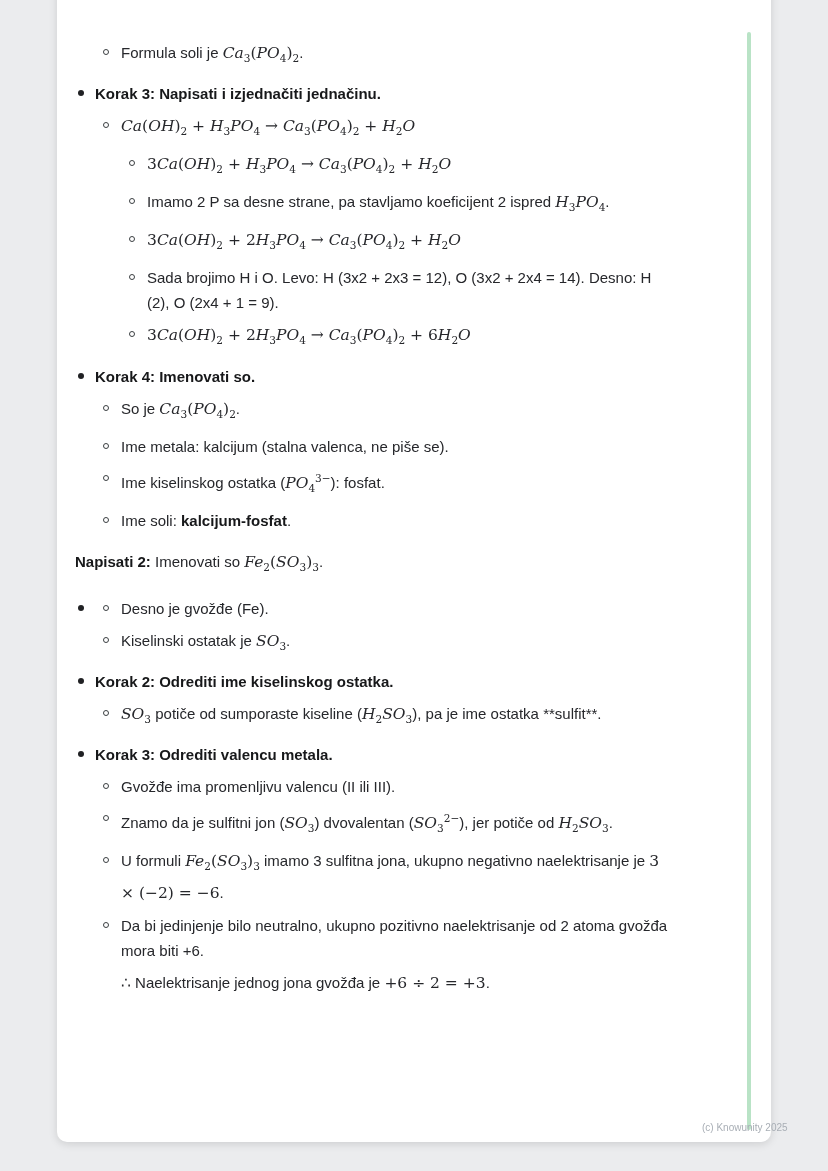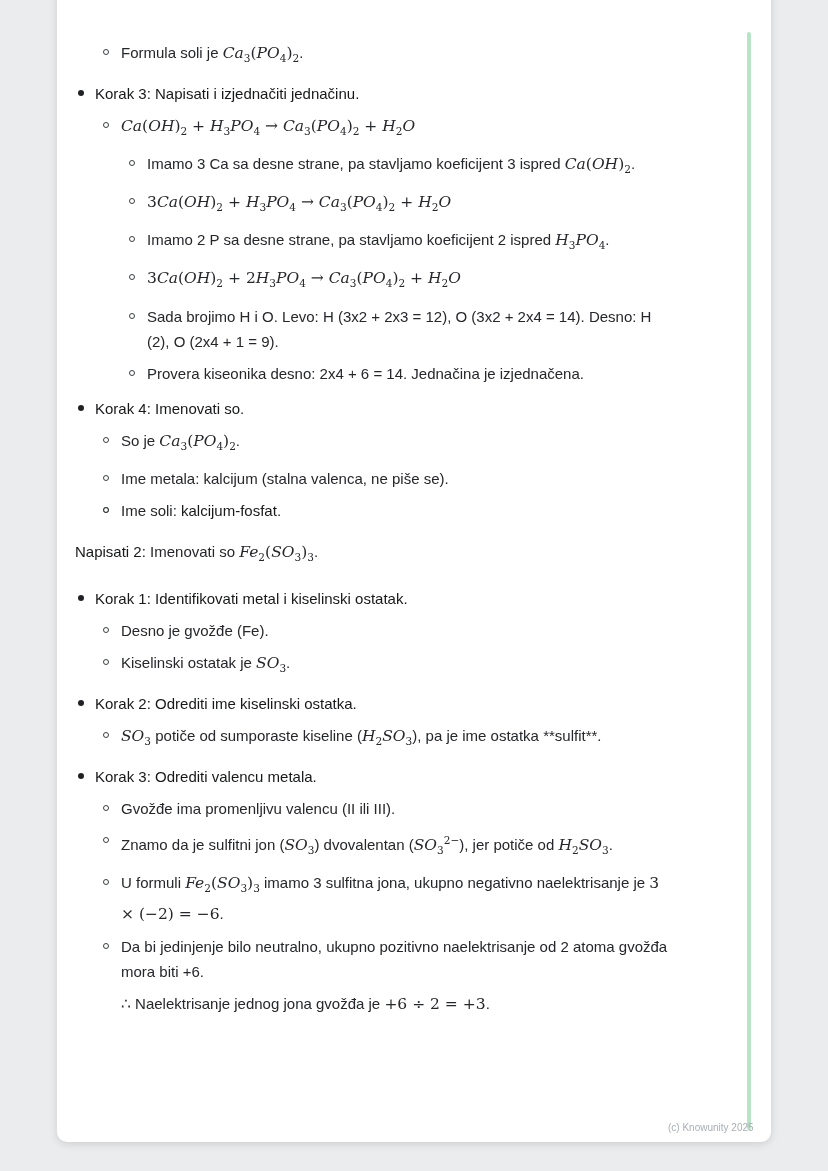--- a/index.html
+++ b/index.html
@@ -29,54 +29,53 @@
   }
   .li { position:relative; margin-bottom:7px; }
   .lv1 { padding-left:20px; margin-top:10px; }
   .lv2 { padding-left:46px; }
   .lv3 { padding-left:72px; }
   .bullet { position:absolute; top:9px; border-radius:50%; }
   .lv1 > .bullet { left:3px;  width:6px; height:6px; background:#202124; }
   .lv2 > .bullet { left:28px; width:6px; height:6px; border:1.4px solid #3c4043; }
   .lv3 > .bullet { left:54px; width:6px; height:6px; border:1.4px solid #3c4043; }
   .para { margin:16px 0; }
-  strong { font-weight:400; color:#17181a; }
+  strong { font-weight:700; color:#17181a; }
   .math { font-family:"DejaVu Serif", serif; font-size:15.5px; }
   .math i { font-style:italic; }
   .math sub, .math sup { font-size:68%; }
   .watermark {
-    position:absolute; left:668px; top:1122px;
+    position:absolute; left:702px; top:1122px;
     font-size:10px; color:#a8aeb5;
   }
 </style>
 </head>
 <body>
 
 <div class="page">
   <div class="accent" style="background: rgb(185, 227, 198);"></div>
   <div class="content">
       <div class="li lv2"><span class="bullet"></span><span>Formula soli je <span class="math"><i>Ca</i><sub>3</sub>(<i>PO</i><sub>4</sub>)<sub>2</sub></span>.</span></div>
       <div class="li lv1"><span class="bullet"></span><span><strong>Korak 3: Napisati i izjednačiti jednačinu.</strong></span></div>
       <div class="li lv2"><span class="bullet"></span><span><span class="math"><i>Ca</i>(<i>OH</i>)<sub>2</sub> + <i>H</i><sub>3</sub><i>PO</i><sub>4</sub> → <i>Ca</i><sub>3</sub>(<i>PO</i><sub>4</sub>)<sub>2</sub> + <i>H</i><sub>2</sub><i>O</i></span></span></div>
-      <div class="li lv3"><span class="bullet"></span><span>Imamo 3 Ca sa desne strane, pa stavljamo koeficijent 3 ispred <span class="math"><i>Ca</i>(<i>OH</i>)<sub>2</sub></span>.</span></div>
       <div class="li lv3"><span class="bullet"></span><span><span class="math">3<i>Ca</i>(<i>OH</i>)<sub>2</sub> + <i>H</i><sub>3</sub><i>PO</i><sub>4</sub> → <i>Ca</i><sub>3</sub>(<i>PO</i><sub>4</sub>)<sub>2</sub> + <i>H</i><sub>2</sub><i>O</i></span></span></div>
       <div class="li lv3"><span class="bullet"></span><span>Imamo 2 P sa desne strane, pa stavljamo koeficijent 2 ispred <span class="math"><i>H</i><sub>3</sub><i>PO</i><sub>4</sub></span>.</span></div>
       <div class="li lv3"><span class="bullet"></span><span><span class="math">3<i>Ca</i>(<i>OH</i>)<sub>2</sub> + 2<i>H</i><sub>3</sub><i>PO</i><sub>4</sub> → <i>Ca</i><sub>3</sub>(<i>PO</i><sub>4</sub>)<sub>2</sub> + <i>H</i><sub>2</sub><i>O</i></span></span></div>
       <div class="li lv3"><span class="bullet"></span><span>Sada brojimo H i O. Levo: H (3x2 + 2x3 = 12), O (3x2 + 2x4 = 14). Desno: H (2), O (2x4 + 1 = 9).</span></div>
-      <div class="li lv3"><span class="bullet"></span><span>Provera kiseonika desno: 2x4 + 6 = 14. Jednačina je izjednačena.</span></div>
+      <div class="li lv3"><span class="bullet"></span><span><span class="math">3<i>Ca</i>(<i>OH</i>)<sub>2</sub> + 2<i>H</i><sub>3</sub><i>PO</i><sub>4</sub> → <i>Ca</i><sub>3</sub>(<i>PO</i><sub>4</sub>)<sub>2</sub> + 6<i>H</i><sub>2</sub><i>O</i></span></span></div>
       <div class="li lv1"><span class="bullet"></span><span><strong>Korak 4: Imenovati so.</strong></span></div>
       <div class="li lv2"><span class="bullet"></span><span>So je <span class="math"><i>Ca</i><sub>3</sub>(<i>PO</i><sub>4</sub>)<sub>2</sub></span>.</span></div>
       <div class="li lv2"><span class="bullet"></span><span>Ime metala: kalcijum (stalna valenca, ne piše se).</span></div>
-      <div class="li lv2"><span class="bullet"></span></div>
+      <div class="li lv2"><span class="bullet"></span><span>Ime kiselinskog ostatka (<span class="math"><i>PO</i><sub>4</sub><sup>3−</sup></span>): fosfat.</span></div>
       <div class="li lv2"><span class="bullet"></span><span>Ime soli: <strong>kalcijum-fosfat</strong>.</span></div>
       <div class="para"><span><strong>Napisati 2:</strong> Imenovati so <span class="math"><i>Fe</i><sub>2</sub>(<i>SO</i><sub>3</sub>)<sub>3</sub></span>.</span></div>
-      <div class="li lv1"><span class="bullet"></span><span><strong>Korak 1: Identifikovati metal i kiselinski ostatak.</strong></span></div>
+      <div class="li lv1"><span class="bullet"></span></div>
       <div class="li lv2"><span class="bullet"></span><span>Desno je gvožđe (Fe).</span></div>
       <div class="li lv2"><span class="bullet"></span><span>Kiselinski ostatak je <span class="math"><i>SO</i><sub>3</sub></span>.</span></div>
-      <div class="li lv1"><span class="bullet"></span><span><strong>Korak 2: Odrediti ime kiselinski ostatka.</strong></span></div>
+      <div class="li lv1"><span class="bullet"></span><span><strong>Korak 2: Odrediti ime kiselinskog ostatka.</strong></span></div>
       <div class="li lv2"><span class="bullet"></span><span><span class="math"><i>SO</i><sub>3</sub></span> potiče od sumporaste kiseline (<span class="math"><i>H</i><sub>2</sub><i>SO</i><sub>3</sub></span>), pa je ime ostatka **sulfit**.</span></div>
       <div class="li lv1"><span class="bullet"></span><span><strong>Korak 3: Odrediti valencu metala.</strong></span></div>
       <div class="li lv2"><span class="bullet"></span><span>Gvožđe ima promenljivu valencu (II ili III).</span></div>
       <div class="li lv2"><span class="bullet"></span><span>Znamo da je sulfitni jon (<span class="math"><i>SO</i><sub>3</sub></span>) dvovalentan (<span class="math"><i>SO</i><sub>3</sub><sup>2−</sup></span>), jer potiče od <span class="math"><i>H</i><sub>2</sub><i>SO</i><sub>3</sub></span>.</span></div>
       <div class="li lv2"><span class="bullet"></span><span>U formuli <span class="math"><i>Fe</i><sub>2</sub>(<i>SO</i><sub>3</sub>)<sub>3</sub></span> imamo 3 sulfitna jona, ukupno negativno naelektrisanje je <span class="math">3 × (−2) = −6</span>.</span></div>
       <div class="li lv2"><span class="bullet"></span><span>Da bi jedinjenje bilo neutralno, ukupno pozitivno naelektrisanje od 2 atoma gvožđa mora biti +6.</span></div>
       <div class="li lv2"><span><span class="math">∴</span> Naelektrisanje jednog jona gvožđa je <span class="math">+6 ÷ 2 = +3</span>.</span></div>
     </div>
 </div>
 <div class="watermark" style="color: rgb(168, 174, 181);">(c) Knowunity 2025</div>

